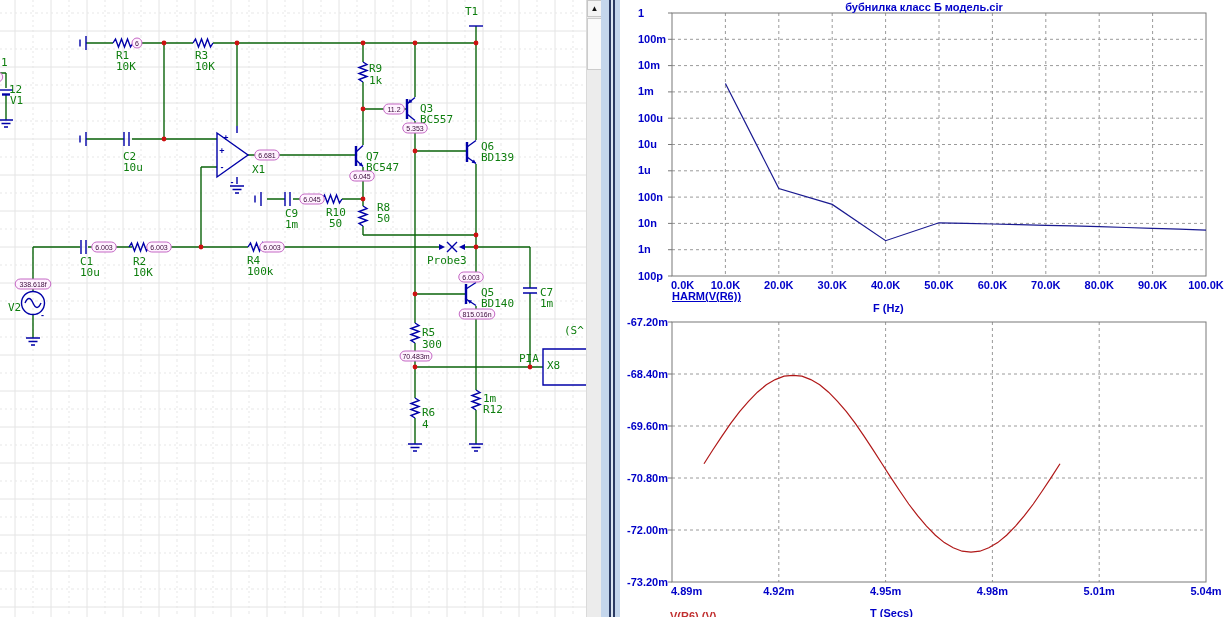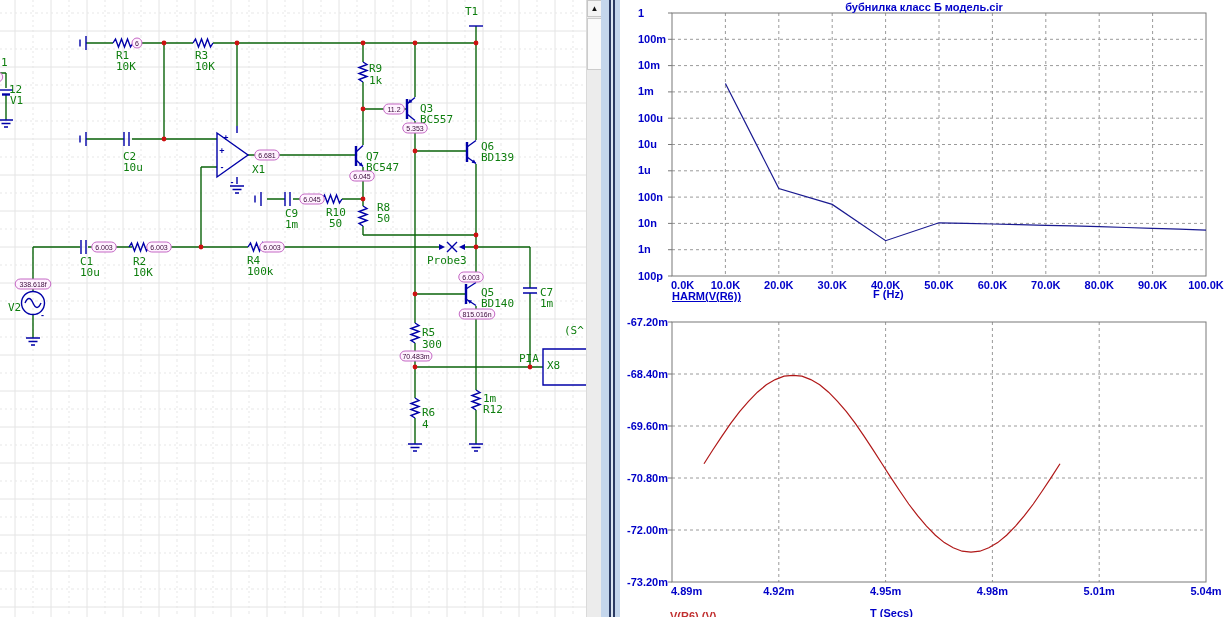--- a/index.html
+++ b/index.html
@@ -24,21 +24,21 @@
   .bar{stroke:#0000A8;stroke-width:2.4;fill:none;}
   .bfill{fill:#0000A8;stroke:none;}
   .optxt{font:bold 9px "Liberation Sans",sans-serif;fill:#0000A8;}
   
   .grid{stroke:#9A9A9A;stroke-dasharray:3,3;stroke-width:1;fill:none;}
   .frame{stroke:#787878;stroke-width:1;fill:none;}
   .tick{font:bold 11px "Liberation Sans",sans-serif;fill:#0000C8;}
   .plot-html-label{position:absolute;font:bold 11px "Liberation Sans",sans-serif;color:#0000C8;white-space:nowrap;border-radius:6px;}
   #plot-title{top:1px;left:0;right:0;text-align:center;}
   #harm-link{top:290px;left:52px;text-decoration:underline;cursor:pointer;}
-  #fhz-label{top:288px;left:253px;}
+  #fhz-label{top:302px;left:253px;}
   #vr6-label{top:610px;left:50px;color:#C03030;}
   #tsecs-label{top:607px;left:250px;}
 </style>
 </head>
 <body>
 
 <div id="app">
 
   <div id="schematic-pane">
     <svg id="schematic-svg" width="586" height="617" viewBox="0 0 586 617">

